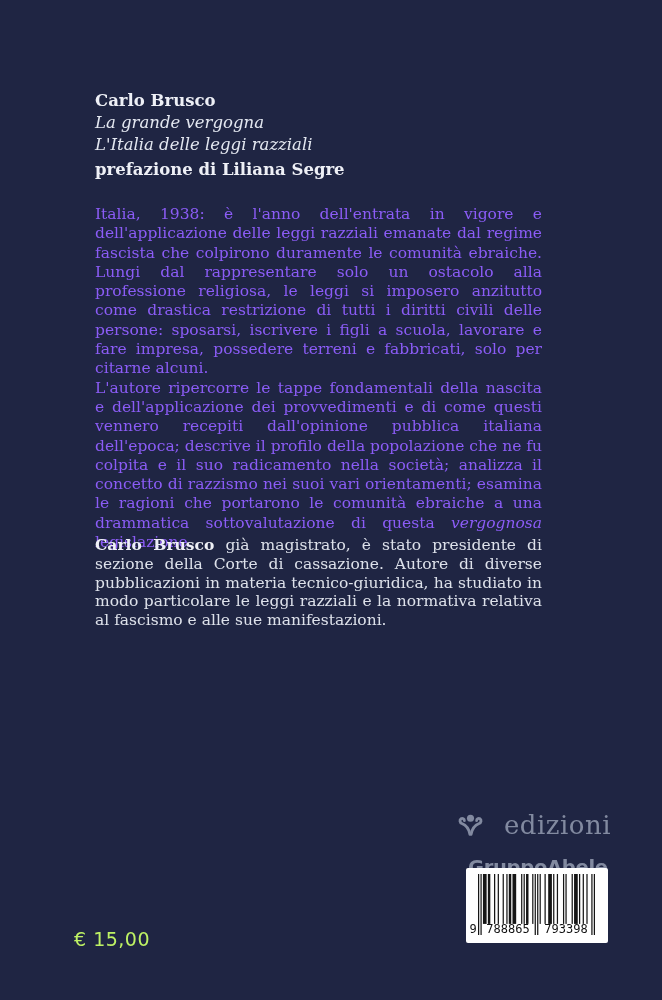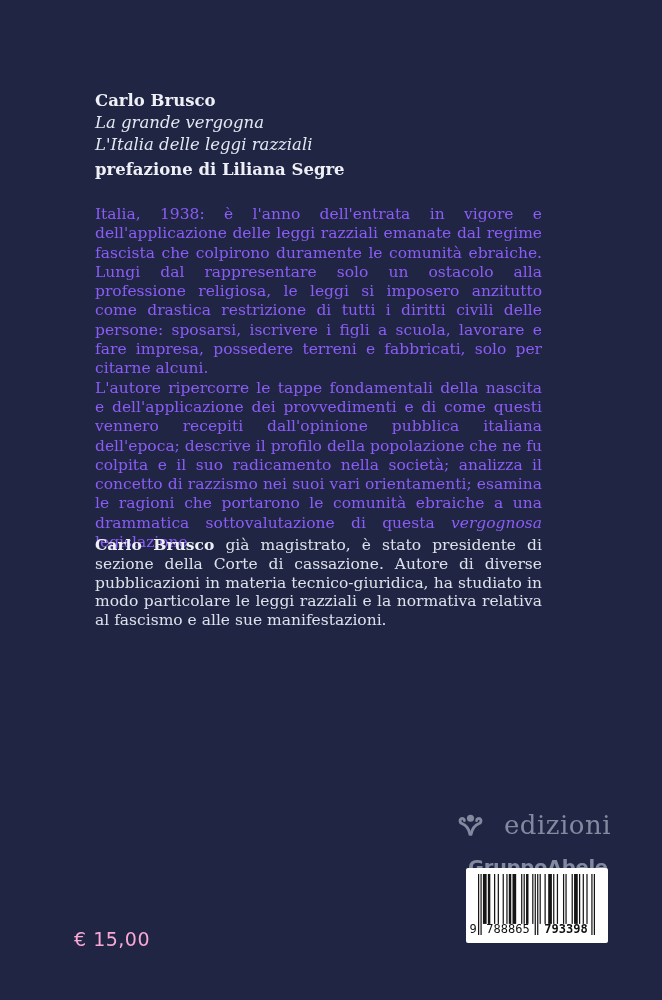--- a/index.html
+++ b/index.html
@@ -49,25 +49,25 @@
     background:#ffffff;border-radius:2px;
   }
   .barcode svg{position:absolute;left:12px;top:6px;width:117px;height:61px;}
   .barcode .digit{
     position:absolute;top:55px;height:13px;
     font-family:"DejaVu Sans Mono", monospace;font-size:12px;line-height:13px;
     color:#111;text-align:center;background:transparent;
   }
   .barcode .d-lead{left:1px;width:12px;}
   .barcode .d-g1{left:17px;width:50px;}
-  .barcode .d-g2{left:75px;width:50px;font-weight:bold;}
+  .barcode .d-g2{left:75px;width:50px;}
   
   .price{
     position:absolute;left:74px;top:928px;
-    font-family:"DejaVu Sans", sans-serif;font-size:19px;color:#f9a8d4;
+    font-family:"DejaVu Sans", sans-serif;font-size:19px;color:#bef264;
     letter-spacing:0.5px;
   }
 </style>
 </head>
 <body>
 
 <div class="page" style="background: rgb(31, 37, 67); padding-left: 16px;">
 
   <div class="header">
     <div class="author">Carlo Brusco</div>

